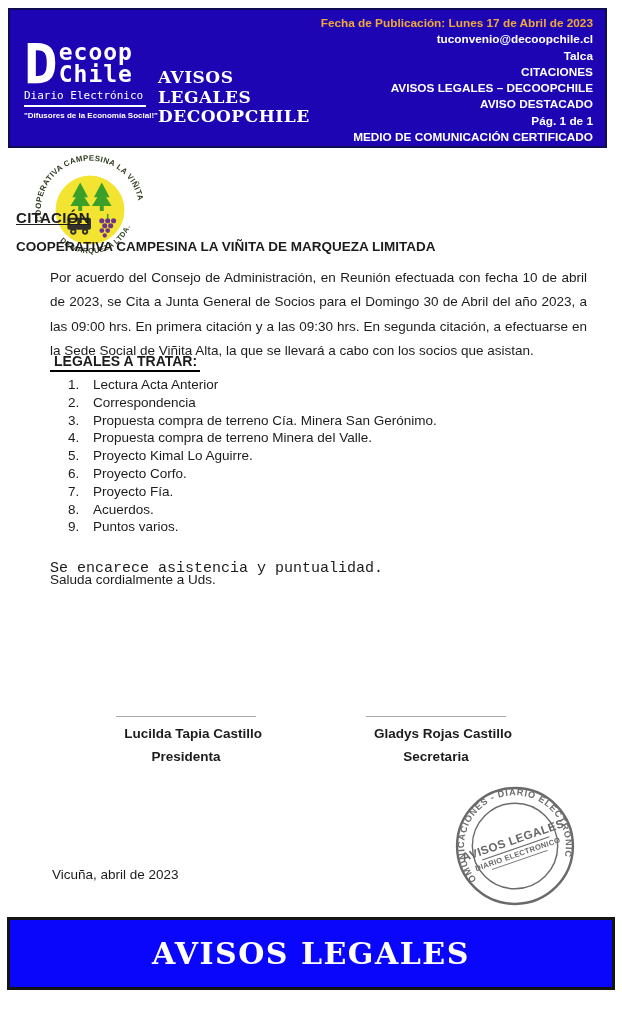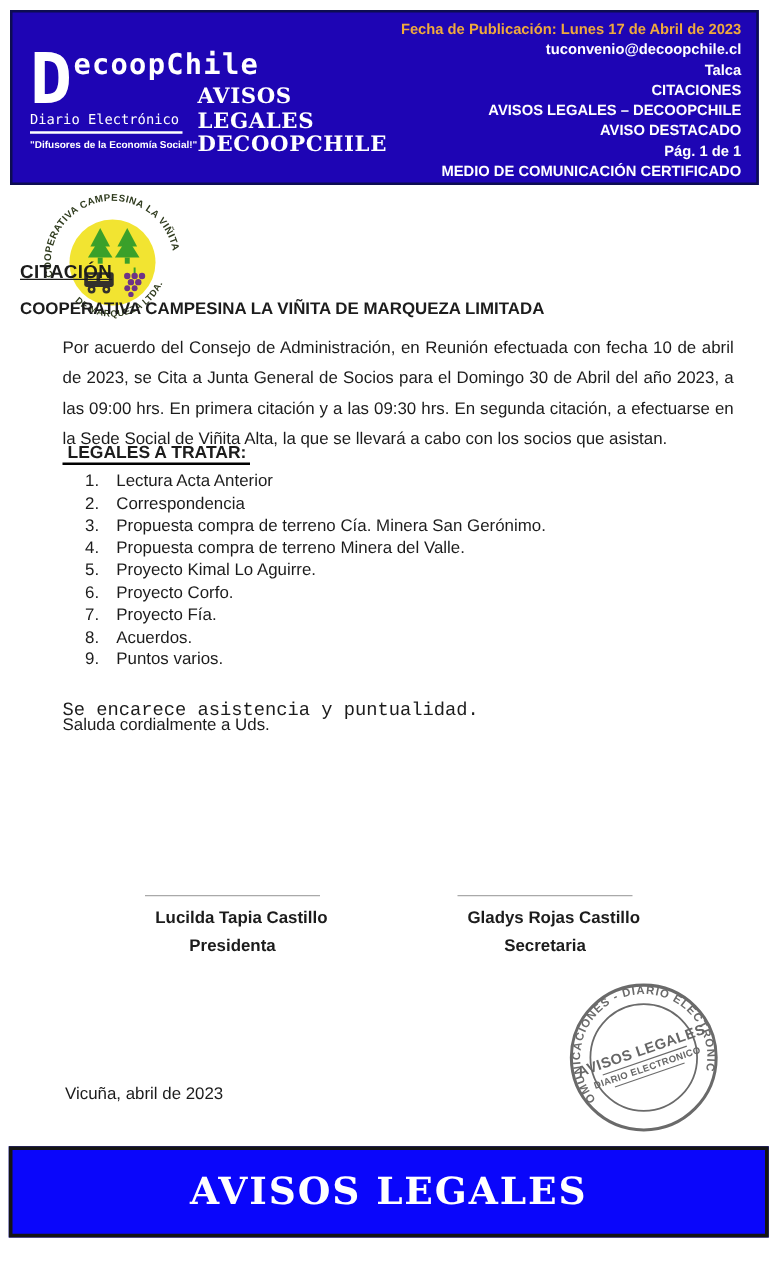--- a/index.html
+++ b/index.html
@@ -9,21 +9,21 @@
   }
   
   .header{
     position:absolute;left:8px;top:8px;width:599px;height:140px;
     background:#1e05b4;border:2px solid #0d0d52;box-sizing:border-box;
     display:flex;color:#fff;
   }
   .logo-block{margin:32px 0 0 14px;width:122px;flex:none;}
   .decoop-row{display:flex;font-family:"DejaVu Sans Mono",monospace;font-weight:bold;line-height:1;}
   .big-d{font-size:56px;line-height:0.78;letter-spacing:0;}
-  .decoop-stack{display:flex;flex-direction:row;margin-left:1px;}
+  .decoop-stack{display:flex;flex-direction:column;margin-left:1px;}
   .decoop-stack span{font-size:23px;line-height:0.95;letter-spacing:1px;}
   .diario{
     font-family:"DejaVu Sans Mono",monospace;font-size:11px;letter-spacing:0px;
     margin-top:3px;padding-bottom:3px;border-bottom:2px solid #fff;white-space:nowrap;
   }
   .tagline{font-size:8px;font-weight:bold;margin-top:4px;white-space:nowrap;}
   .banner-block{
     margin:58px 0 0 12px;font-family:"DejaVu Serif",serif;font-weight:bold;
     font-size:17px;line-height:1.15;letter-spacing:0.5px;flex:none;
   }

